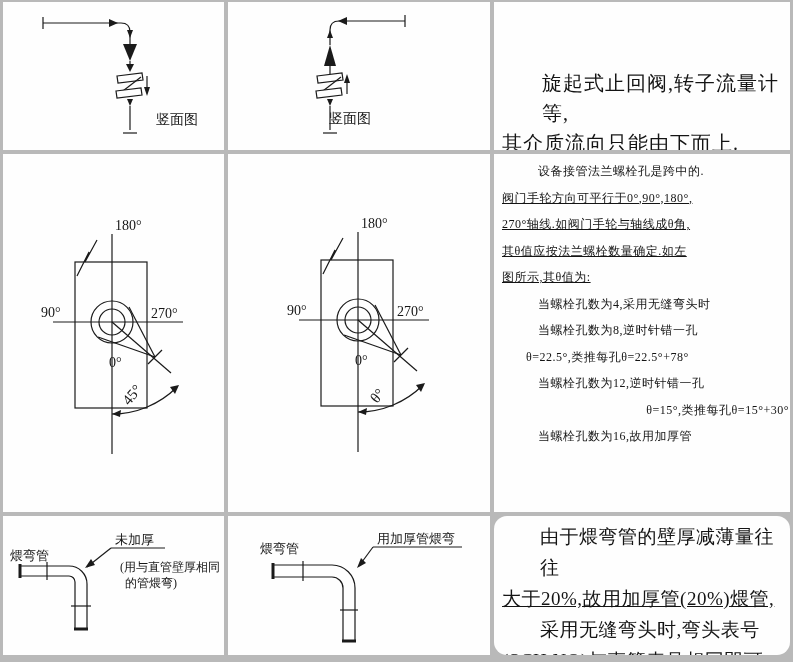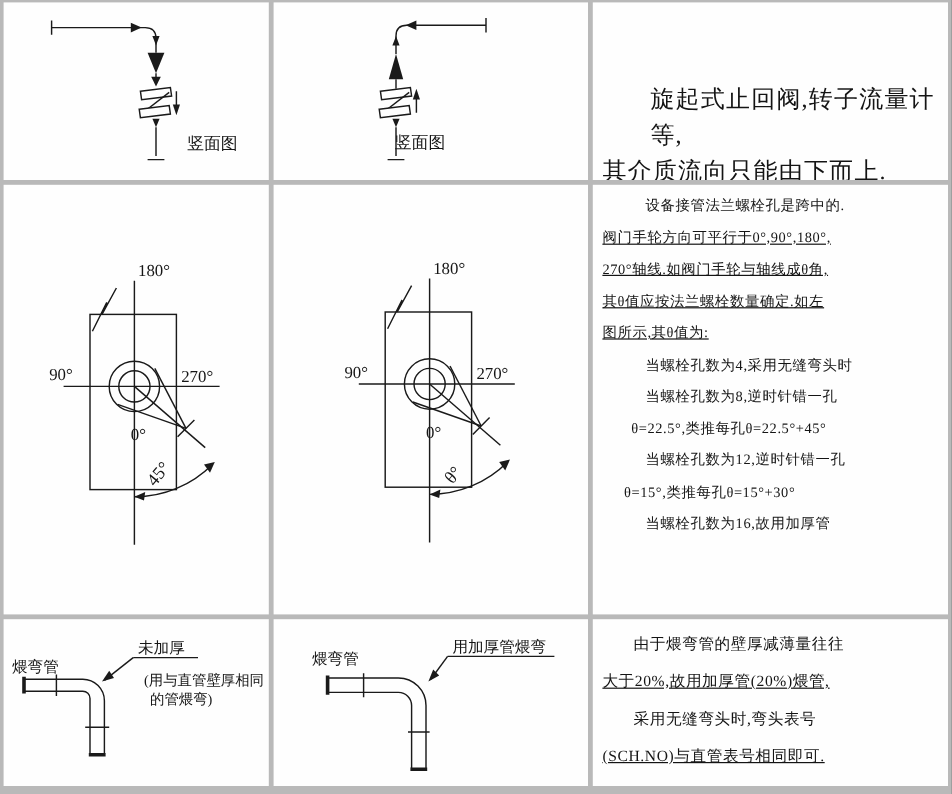--- a/index.html
+++ b/index.html
@@ -20,23 +20,23 @@
   .cell{background:#fefefe;position:relative;overflow:hidden;}
   svg{display:block;}
   svg text{fill:#161616;font-family:"Liberation Serif","DejaVu Serif",serif;}
   .ink{stroke:#1a1a1a;fill:none;stroke-width:1.2;}
   .ink-thick{stroke:#1a1a1a;fill:none;stroke-width:3;}
   .fill{fill:#1a1a1a;stroke:none;}
   .white-fill{fill:#fefefe;stroke:#1a1a1a;stroke-width:1.2;}
   .txt{color:#141414;}
   .t1{font-size:20px;line-height:30px;padding:66px 6px 0 8px;letter-spacing:1px;}
   .t2{font-size:12px;line-height:26.5px;padding:4px 1px 0 8px;letter-spacing:.5px;}
-  .t3{font-size:13px;line-height:31px;padding:5px 4px 0 8px;letter-spacing:.5px;}
+  .t3{font-size:19px;line-height:31px;padding:5px 4px 0 8px;letter-spacing:.5px;border-radius:13px;}
   .i0{padding-left:0;text-decoration:underline;}
-  .i15{padding-left:1.5em;}
+  .i15{padding-left:1.5em;text-align:right;}
   .i2{padding-left:2em;}
   .i3{padding-left:3em;}
 </style>
 </head>
 <body>
 
 <div class="page">
   <div class="grid">
 
     <div class="cell">
@@ -156,21 +156,21 @@
     </div>
 
     <div class="cell txt t2">
       <div class="i3">设备接管法兰螺栓孔是跨中的.</div>
       <div class="i0">阀门手轮方向可平行于0°,90°,180°,</div>
       <div class="i0">270°轴线.如阀门手轮与轴线成θ角,</div>
       <div class="i0">其θ值应按法兰螺栓数量确定.如左</div>
       <div class="i0">图所示,其θ值为:</div>
       <div class="i3">当螺栓孔数为4,采用无缝弯头时</div>
       <div class="i3">当螺栓孔数为8,逆时针错一孔</div>
-      <div class="i2">θ=22.5°,类推每孔θ=22.5°+45°</div>
+      <div class="i2">θ=22.5°,类推每孔θ=22.5°+78°</div>
       <div class="i3">当螺栓孔数为12,逆时针错一孔</div>
       <div class="i15">θ=15°,类推每孔θ=15°+30°</div>
       <div class="i3">当螺栓孔数为16,故用加厚管</div>
     </div>
 
     <div class="cell">
       <svg width="221" height="139" viewBox="0 0 221 139">
         <g>
           <path class="ink" d="M17 50 H66 A18 18 0 0 1 84 68 V112"></path>
           <path class="ink" d="M17 60 H66 A6 6 0 0 1 72 66 V112"></path>

